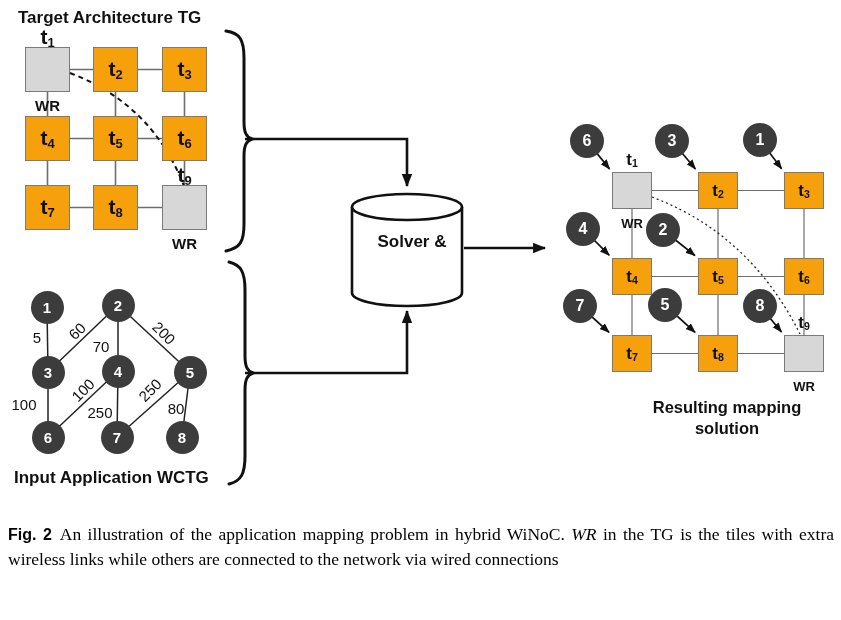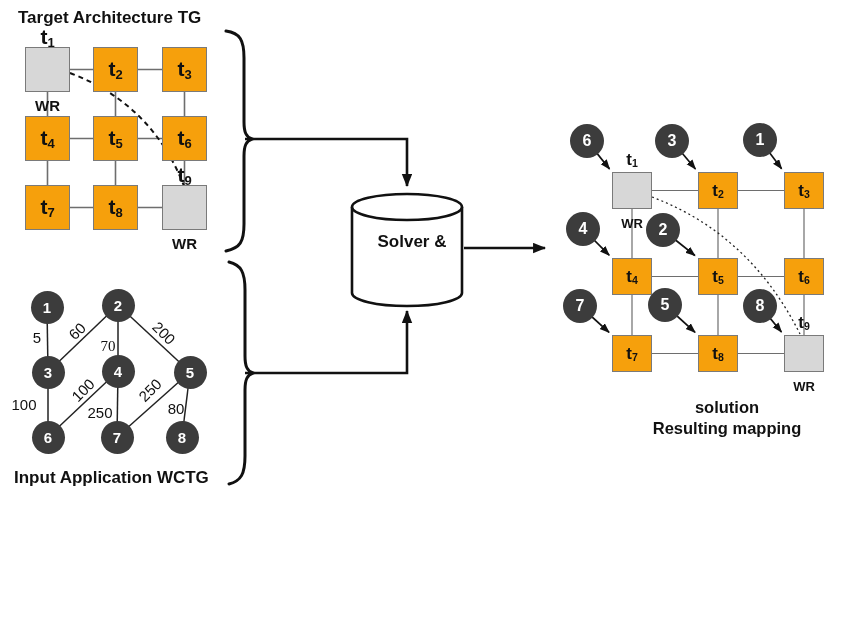--- a/index.html
+++ b/index.html
@@ -86,24 +86,25 @@
   </svg>
 
   <div class="abs fig-title" style="left:14px;top:468px;">Input Application WCTG</div>
   <div class="abs fig-title" style="left:18px;top:8px;">Target Architecture TG</div>
 
   <div class="solver-label">
     <div>Solver &amp;</div>
   </div>
 
   <div class="result-title">
+    <div>Resulting mapping</div>
     <div>solution</div>
-    <div>Resulting mapping</div>
   </div>
 
+  <div class="caption"><span class="cap-tag">Fig. 2</span><span>An illustration of the application mapping problem in hybrid WiNoC.</span> <span class="cap-italic">WR</span> <span>in the TG is the tiles with extra wireless links while others are connected to the network via wired connections</span></div>
 
 <div class="tile left gray" style="left: 25px; top: 47px;">
       <span class="tl"><span>t</span><sub>1</sub></span>
       <div class="wr-line">WR</div>
     </div>
     <div class="tile left orange" style="left: 93px; top: 47px;">
       <span class="tl"><span>t</span><sub>2</sub></span>
     </div>
     <div class="tile left orange" style="left: 162px; top: 47px;">
       <span class="tl"><span>t</span><sub>3</sub></span>
@@ -159,21 +160,21 @@
     <div class="tnode left" style="left: 30.5px; top: 290.5px;">1</div>
     <div class="tnode left" style="left: 101.5px; top: 288.5px;">2</div>
     <div class="tnode left" style="left: 31.5px; top: 355.5px;">3</div>
     <div class="tnode left" style="left: 101.5px; top: 354.5px;">4</div>
     <div class="tnode left" style="left: 173.5px; top: 355.5px;">5</div>
     <div class="tnode left" style="left: 31.5px; top: 420.5px;">6</div>
     <div class="tnode left" style="left: 100.5px; top: 420.5px;">7</div>
     <div class="tnode left" style="left: 165.5px; top: 420.5px;">8</div>
     <div class="wlabel" style="left: 37px; top: 337px; transform: translate(-50%, -50%) rotate(0deg);">5</div>
     <div class="wlabel" style="left: 77px; top: 331px; transform: translate(-50%, -50%) rotate(-45deg);">60</div>
-    <div class="wlabel" style="left: 108px; top: 346px; transform: translate(-50%, -50%) rotate(0deg); font-family: Liberation Serif, serif;">70</div>
+    <div class="wlabel" style="left: 101px; top: 346px; transform: translate(-50%, -50%) rotate(0deg);">70</div>
     <div class="wlabel" style="left: 164px; top: 333px; transform: translate(-50%, -50%) rotate(45deg);">200</div>
     <div class="wlabel" style="left: 24px; top: 404px; transform: translate(-50%, -50%) rotate(0deg);">100</div>
     <div class="wlabel" style="left: 83px; top: 390px; transform: translate(-50%, -50%) rotate(-45deg);">100</div>
     <div class="wlabel" style="left: 100px; top: 412px; transform: translate(-50%, -50%) rotate(0deg);">250</div>
     <div class="wlabel" style="left: 150px; top: 390px; transform: translate(-50%, -50%) rotate(-45deg);">250</div>
     <div class="wlabel" style="left: 176px; top: 408px; transform: translate(-50%, -50%) rotate(0deg);">80</div>
     <div class="tnode right" style="left: 570px; top: 124px;">6</div>
     <div class="tnode right" style="left: 655px; top: 124px;">3</div>
     <div class="tnode right" style="left: 743px; top: 123px;">1</div>
     <div class="tnode right" style="left: 566px; top: 212px;">4</div>

